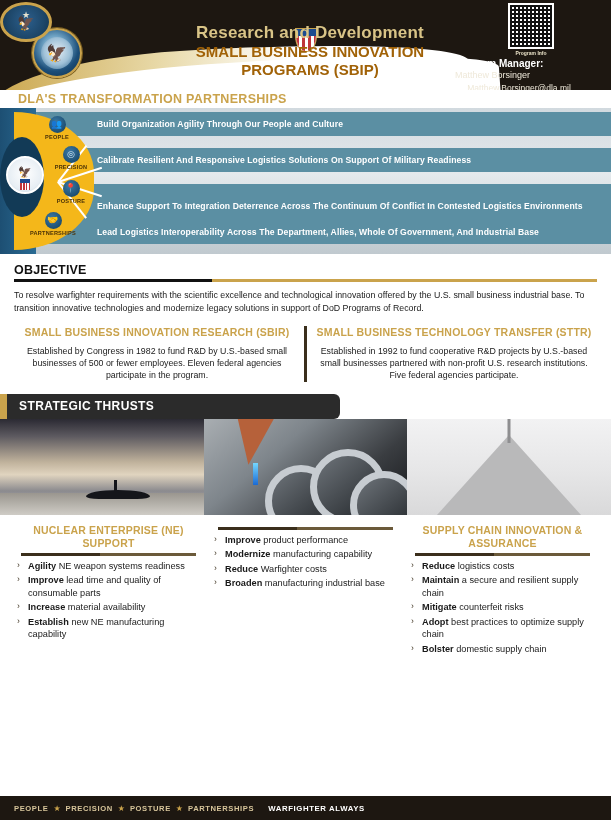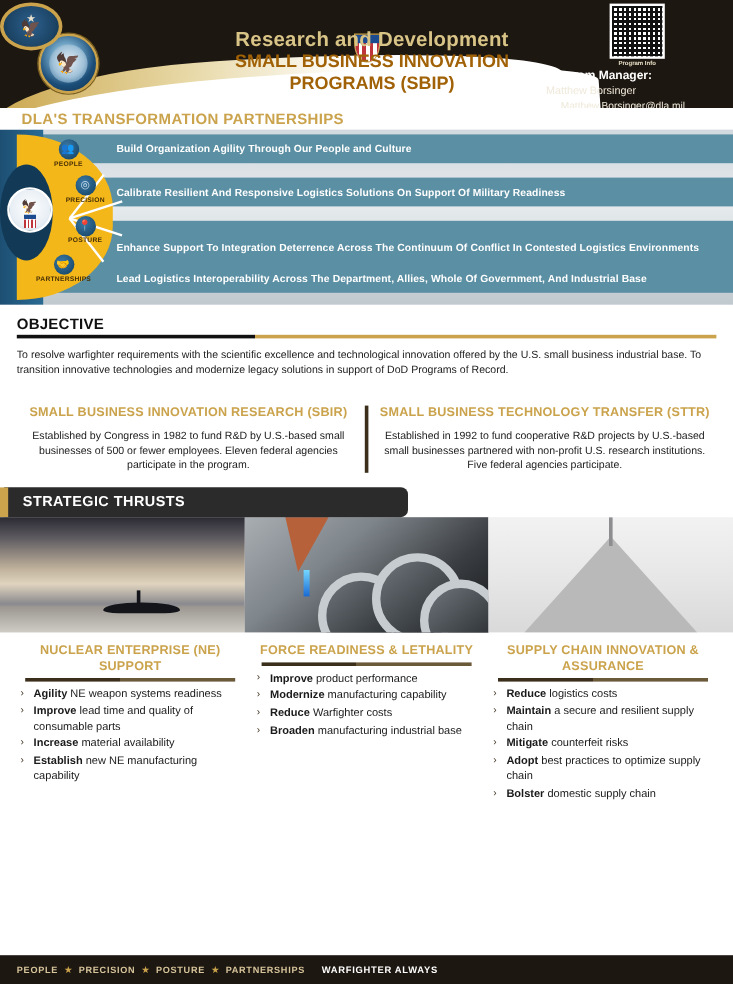--- a/index.html
+++ b/index.html
@@ -86,21 +86,21 @@
 
   
   .sec-head{position:relative;margin:6px 14px 0 14px;}
   .sec-head .txt{font-size:12.5px;font-weight:bold;color:#111;letter-spacing:.2px;}
   .sec-head .rule{height:3px;margin-top:2px;
       background:linear-gradient(90deg,#111 0%,#111 34%,#caa34c 34%,#caa34c 100%);}
   .obj-body{margin:7px 14px 0 14px;font-size:8.8px;line-height:1.45;color:#1a1a1a;}
 
   
   .two-col{display:flex;margin:11px 10px 0 10px;}
-  .col{flex:1;padding:0 8px;text-align:center;margin-top:12px;}
+  .col{flex:1;padding:0 8px;text-align:center;}
   .col.left{border-right:3px solid #3b2f1c;}
   .col h3{margin:0;font-size:10.5px;font-weight:bold;color:#caa34c;line-height:1.25;letter-spacing:.2px;}
   .col p{margin:6px 0 0 0;font-size:8.8px;line-height:1.4;color:#1a1a1a;}
 
   
   .st-wrap{position:relative;margin-top:12px;}
   .st-banner{position:relative;height:25px;width:340px;background:#2b2b2b;display:flex;align-items:center;
       border-left:7px solid #caa34c;box-sizing:border-box;border-radius:0 6px 6px 0;z-index:4;}
   .st-banner span{color:#fff;font-size:12px;font-weight:bold;letter-spacing:.4px;padding-left:12px;}
   .photos{display:flex;height:96px;width:611px;}
@@ -293,21 +293,20 @@
       <h4>NUCLEAR ENTERPRISE (NE) SUPPORT</h4>
       <div class="rule"></div>
       <ul>
           <li><span class="chev">›</span><b>Agility</b><span> NE weapon systems readiness</span></li>
           <li><span class="chev">›</span><b>Improve</b><span> lead time and quality of consumable parts</span></li>
           <li><span class="chev">›</span><b>Increase</b><span> material availability</span></li>
           <li><span class="chev">›</span><b>Establish</b><span> new NE manufacturing capability</span></li>
         </ul>
     </div>
     <div class="tc">
-      <h4>FORCE READINESS &amp; LETHALITY</h4>
       <div class="rule"></div>
       <ul>
           <li><span class="chev">›</span><b>Improve</b><span> product performance</span></li>
           <li><span class="chev">›</span><b>Modernize</b><span> manufacturing capability</span></li>
           <li><span class="chev">›</span><b>Reduce</b><span> Warfighter costs</span></li>
           <li><span class="chev">›</span><b>Broaden</b><span> manufacturing industrial base</span></li>
         </ul>
     </div>
     <div class="tc">
       <h4>SUPPLY CHAIN INNOVATION &amp; ASSURANCE</h4>

